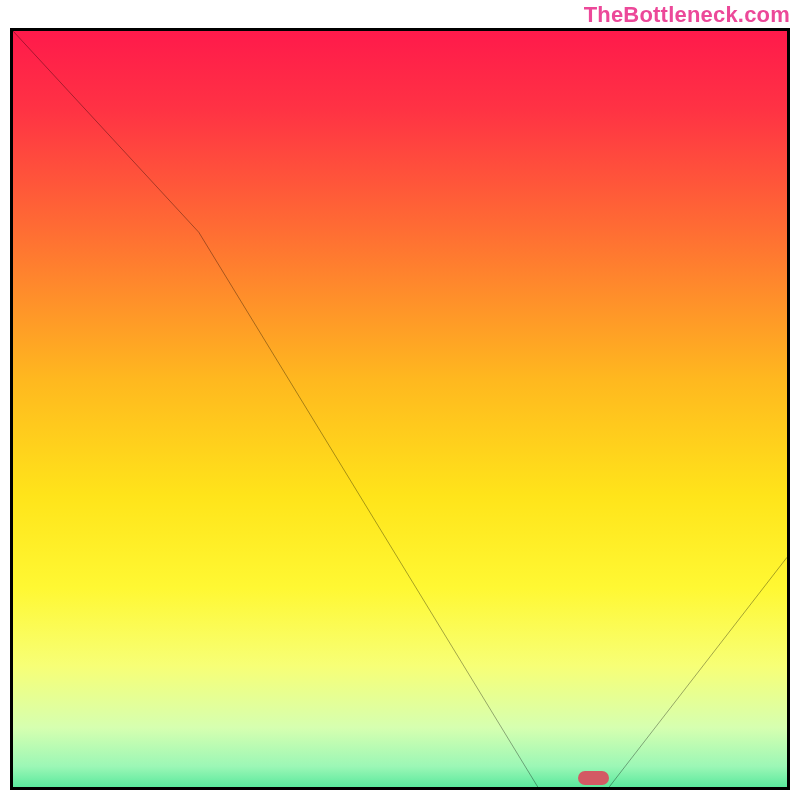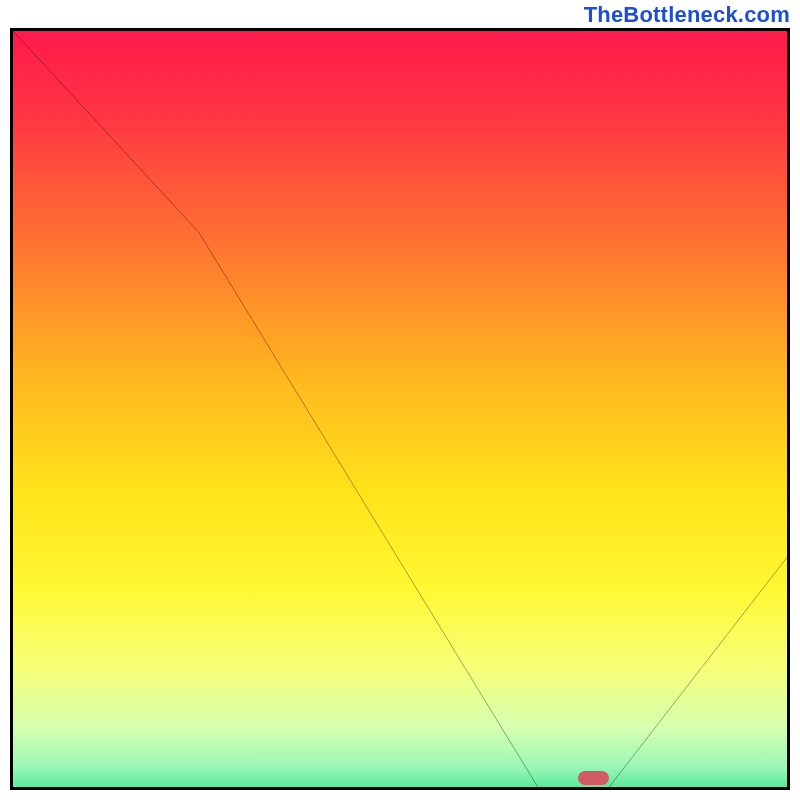--- a/index.html
+++ b/index.html
@@ -29,21 +29,21 @@
     position: absolute;
     inset: 0;
     pointer-events: none;
   }
   .watermark {
     position: absolute;
     top: 2px;
     right: 10px;
     font-size: 22px;
     font-weight: 600;
-    color: #1d4ed8;
+    color: #ec4899;
     letter-spacing: 0.2px;
     text-align: center;
   }
   .marker {
     position: absolute;
     border-radius: 10px;
     background: #d35a64;
   }
 </style>
 </head>

